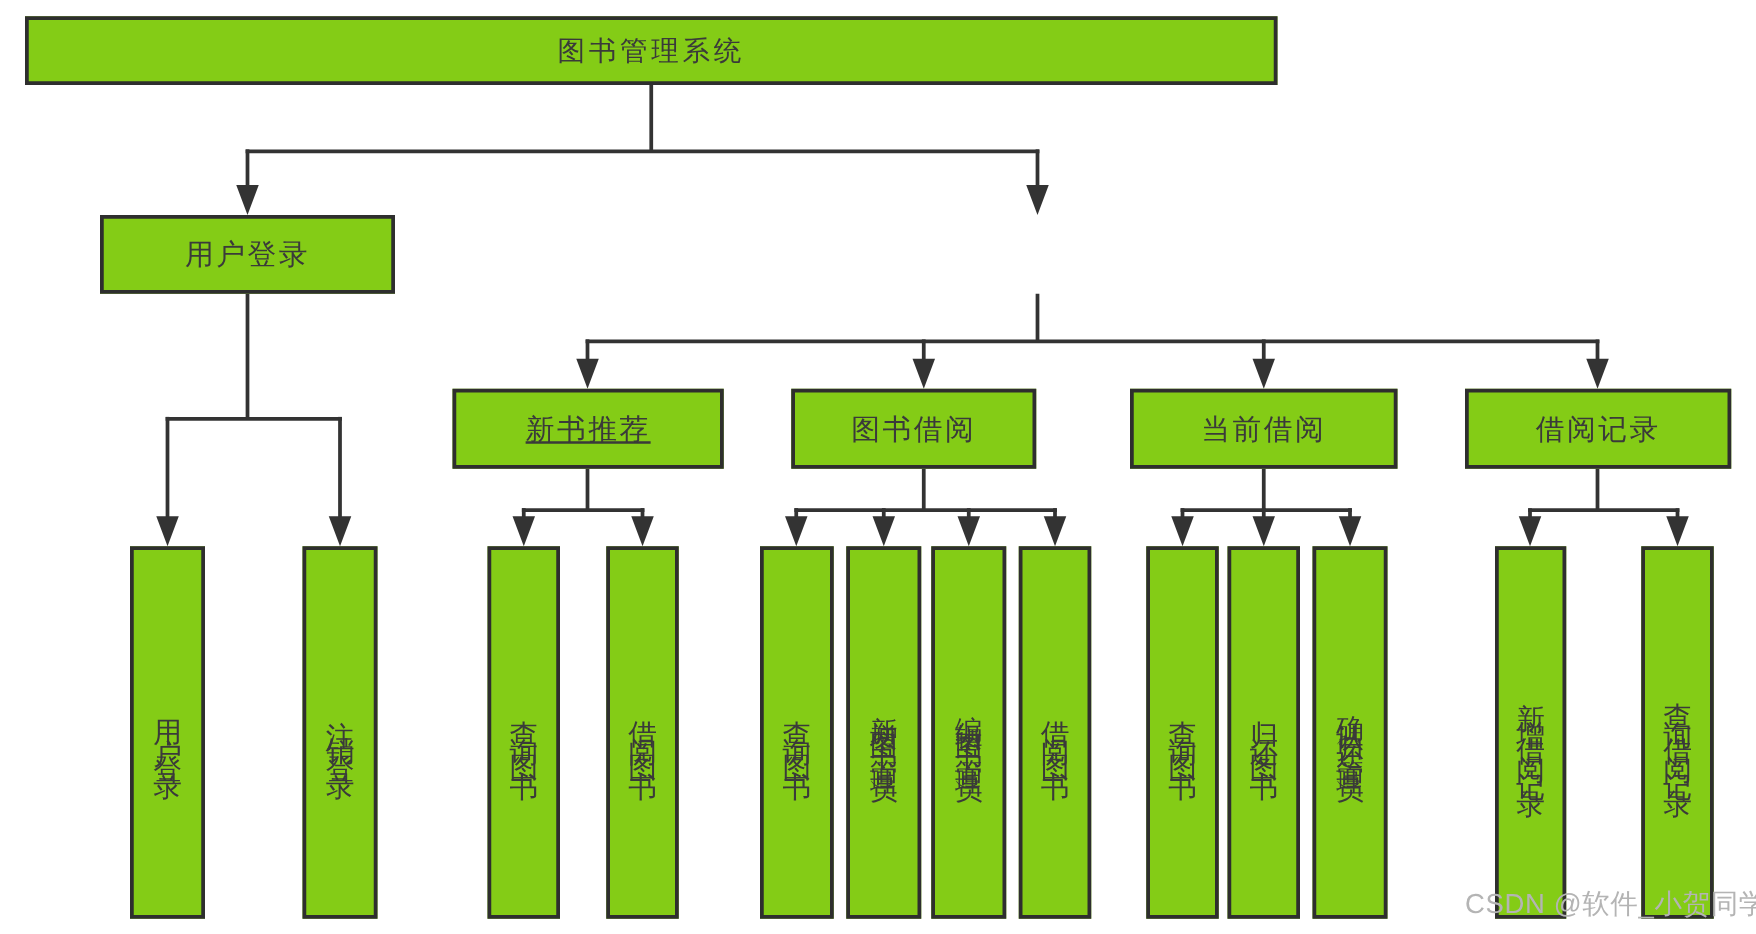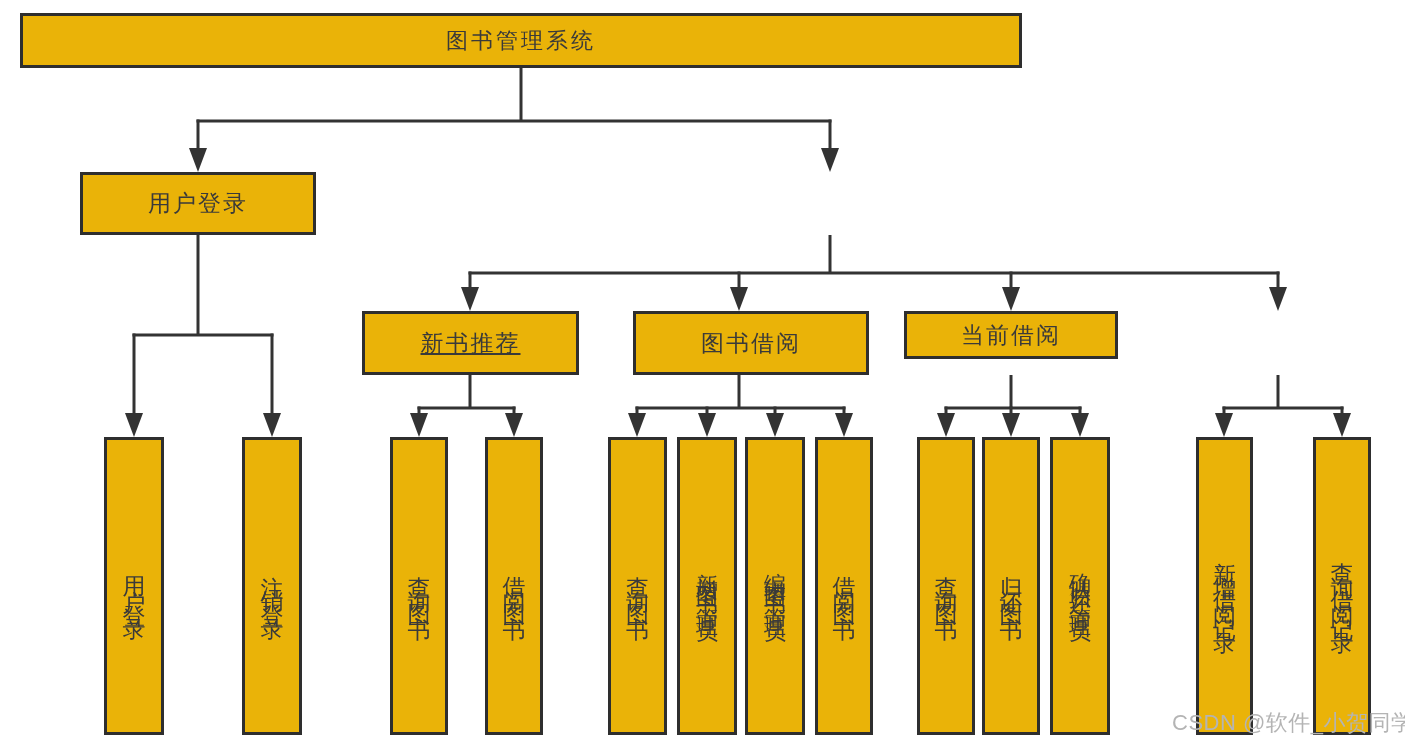--- a/index.html
+++ b/index.html
@@ -17,21 +17,21 @@
   .connectors {
     position: absolute; left: 0; top: 0;
     width: 1405px; height: 747px;
     pointer-events: none;
   }
   .connectors line { stroke: #333333; stroke-width: 3; }
   .connectors polygon { fill: #333333; }
   .box {
     position: absolute;
     box-sizing: border-box;
-    background: #eab308;
+    background: #84cc16;
     border: 3px solid #2e2e2e;
     display: flex;
     align-items: center;
     justify-content: center;
     color: #3a3a3a;
   }
   .h-label {
     font-size: 23px;
     letter-spacing: 2px;
     white-space: nowrap;
@@ -140,25 +140,28 @@
     <span class="h-label root-label">图书管理系统</span>
   </div>
 
   <div class="box" style="left:80px; top:172px; width:236px; height:63px;">
     <span class="h-label">用户登录</span>
   </div>
 
   <div class="box" style="left:362px; top:311px; width:217px; height:64px;text-decoration:underline;">
     <span class="h-label">新书推荐</span>
   </div>
-  <div class="box" style="left:633px; top:311px; width:236px; height:64px;">
+  <div class="box" style="left:633px; top:311px; width:196px; height:64px;">
     <span class="h-label">图书借阅</span>
   </div>
-  <div class="box" style="left:904px; top:311px; width:214px; height:48px;">
+  <div class="box" style="left:904px; top:311px; width:214px; height:64px;">
     <span class="h-label">当前借阅</span>
+  </div>
+  <div class="box" style="left:1172px; top:311px; width:213px; height:64px;">
+    <span class="h-label">借阅记录</span>
   </div>
 
   <div class="box" style="left:104px; top:437px; width:60px; height:298px;">
     <span class="v-label">用户登录</span>
   </div>
   <div class="box" style="left:242px; top:437px; width:60px; height:298px;">
     <span class="v-label">注销登录</span>
   </div>
 
   <div class="box" style="left:390px; top:437px; width:58px; height:298px;">

